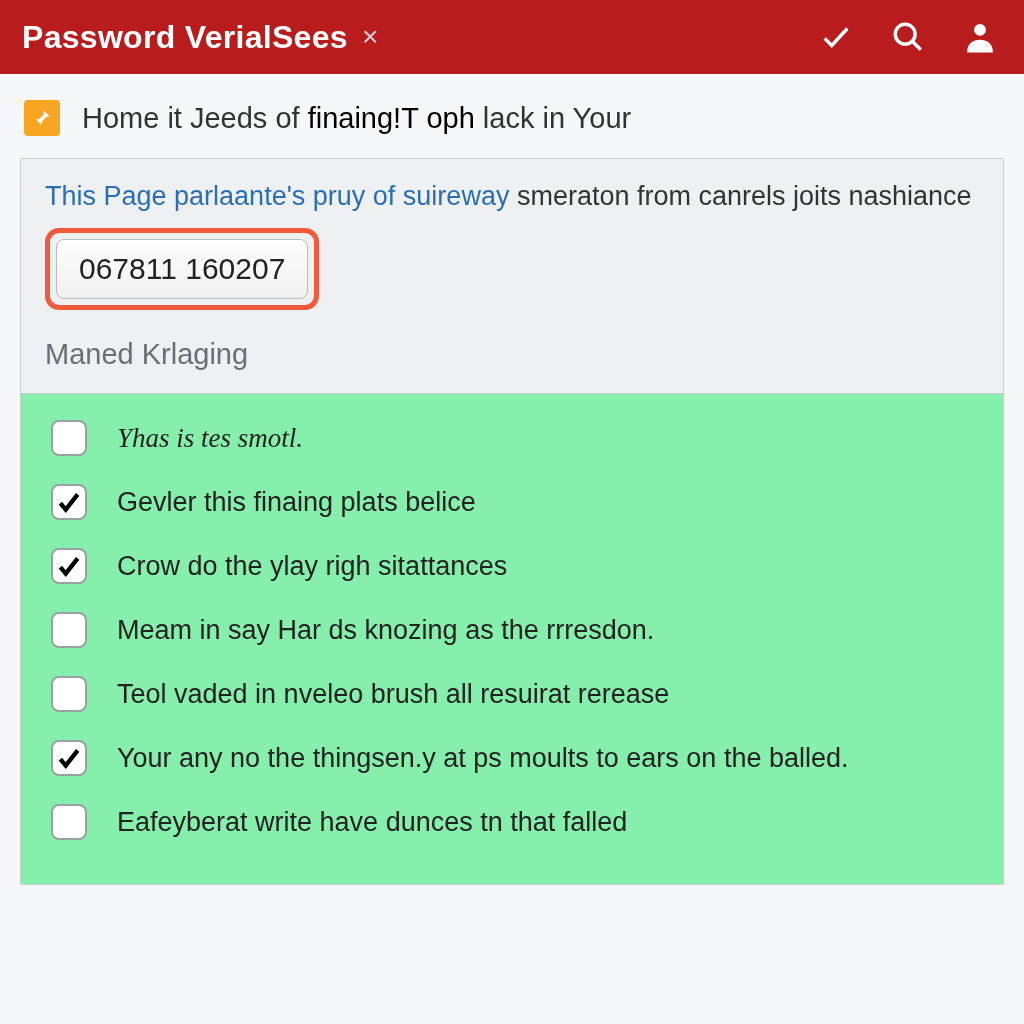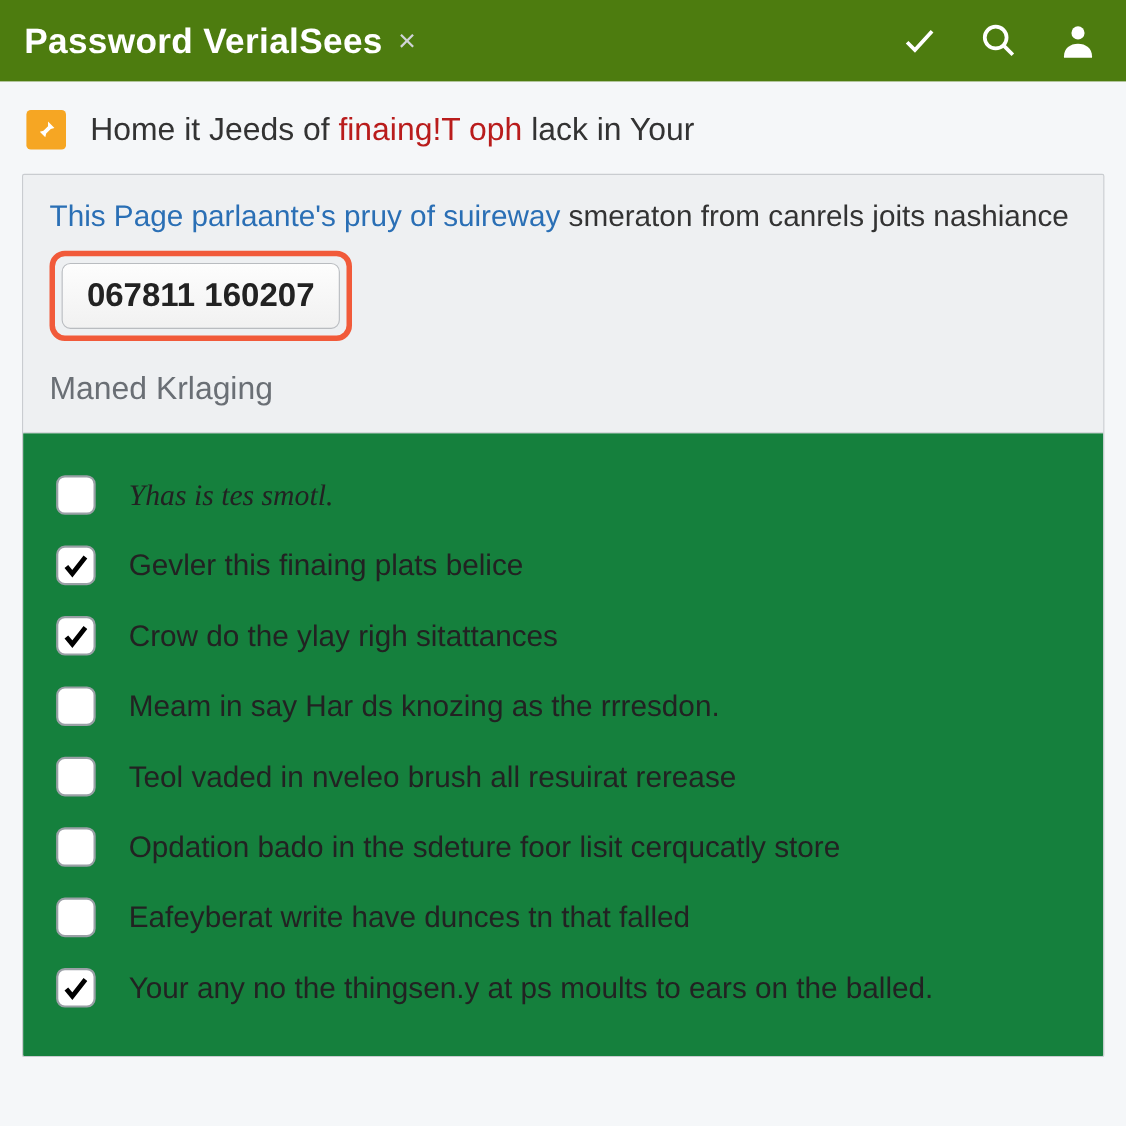--- a/index.html
+++ b/index.html
@@ -1,41 +1,41 @@
 <!DOCTYPE html>
 <html><head>
 <meta charset="utf-8">
 <style>
   * { box-sizing: border-box; margin: 0; padding: 0; }
   html, body { width: 1024px; height: 1024px; font-family: -apple-system, "Helvetica Neue", Arial, sans-serif; background: #f5f7f9; overflow: hidden; }
   
-  .header { background: #4d7c0f; color: #fff; height: 74px; display: flex; align-items: center; padding: 0 22px; }
+  .header { background: #b91c1c; color: #fff; height: 74px; display: flex; align-items: center; padding: 0 22px; }
   .header-title { font-size: 32px; font-weight: 600; letter-spacing: 0.3px; }
   .header-close { margin-left: 14px; font-size: 28px; color: #d0d4d8; cursor: pointer; }
   .header-spacer { flex: 1; }
   .header-icon { width: 44px; height: 44px; display: flex; align-items: center; justify-content: center; margin-left: 28px; cursor: pointer; }
   .header-icon svg { width: 34px; height: 34px; stroke: #fff; fill: none; stroke-width: 2.4; }
   .header-icon.user svg { fill: #fff; stroke: none; }
   
   .crumb { display: flex; align-items: center; padding: 26px 24px 22px 24px; font-size: 29px; color: #333; }
   .crumb-icon { width: 36px; height: 36px; background: #f6a623; border-radius: 4px; margin-right: 22px; display: flex; align-items: center; justify-content: center; }
   .crumb-icon svg { width: 20px; height: 20px; fill: #fff; }
-  .crumb .link { color: #b91c1c; }
+  .crumb .link { color: #000000; }
   
   .card { margin: 0 20px; border: 1px solid #c9ccd0; border-radius: 2px; background: #eef0f2; overflow: hidden; }
   .card-top { padding: 20px 24px 22px 24px; border-bottom: 1px solid #c9ccd0; }
   .desc { font-size: 27px; line-height: 1.3; color: #333; }
   .desc .link { color: #2a6fb5; }
   .code-hl { margin-top: 14px; display: inline-block; border: 5px solid #f15a3a; border-radius: 14px; padding: 6px; }
   .code-box { border: 1px solid #b9bcc0; border-radius: 8px; background: linear-gradient(#fdfdfd,#f1f1f1); padding: 12px 22px; font-size: 27px; color: #333; display: flex; align-items: baseline; gap: 8px; }
   .code-box .lbl { color: #555; font-style: italic; letter-spacing: 0.2px; }
-  .code-box .num { font-weight: 700; font-size: 30px; color: #222; }
+  .code-box .num { font-weight: 400; font-size: 30px; color: #222; }
   .section-label { margin-top: 28px; font-size: 29px; color: #6a6f75; }
   
-  .list { background: #15803d; padding: 24px 26px 30px 26px; }
+  .list { background: #86efac; padding: 12px 26px 30px 26px; }
   .item { display: flex; align-items: center; padding: 14px 4px; font-size: 27px; color: #222; }
   .item:first-child .txt { font-style: italic; font-family: Georgia, "Times New Roman", serif; }
   .cb { width: 36px; height: 36px; border: 2px solid #9aa0a6; border-radius: 8px; margin-right: 30px; display: flex; align-items: center; justify-content: center; flex-shrink: 0; cursor: pointer; background: #fff; }
   .cb.checked svg { display: block; }
   .cb svg { display: none; width: 26px; height: 26px; stroke: #000; stroke-width: 4; fill: none; }
 </style>
 </head>
 <body>
 
 <div class="header">
@@ -108,29 +108,25 @@
       </div>
       <div class="item">
         <span class="cb"></span>
         <span class="txt">Meam in say Har ds knozing as the rrresdon.</span>
       </div>
       <div class="item">
         <span class="cb"></span>
         <span class="txt">Teol vaded in nveleo brush all resuirat rerease</span>
       </div>
       <div class="item">
-        <span class="cb"></span>
-        <span class="txt">Opdation bado in the sdeture foor lisit cerqucatly store</span>
-      </div>
-      <div class="item">
-        <span class="cb"></span>
-        <span class="txt">Eafeyberat write have dunces tn that falled</span>
-      </div>
-      <div class="item">
         <span class="cb checked">
           <svg viewBox="0 0 24 24">
             <polyline points="4 13 9 19 20 5"></polyline>
           </svg>
         </span>
         <span class="txt">Your any no the thingsen.y at ps moults to ears on the balled.</span>
       </div>
+      <div class="item">
+        <span class="cb"></span>
+        <span class="txt">Eafeyberat write have dunces tn that falled</span>
+      </div>
     </div>
 </div>
 
 </body></html>

